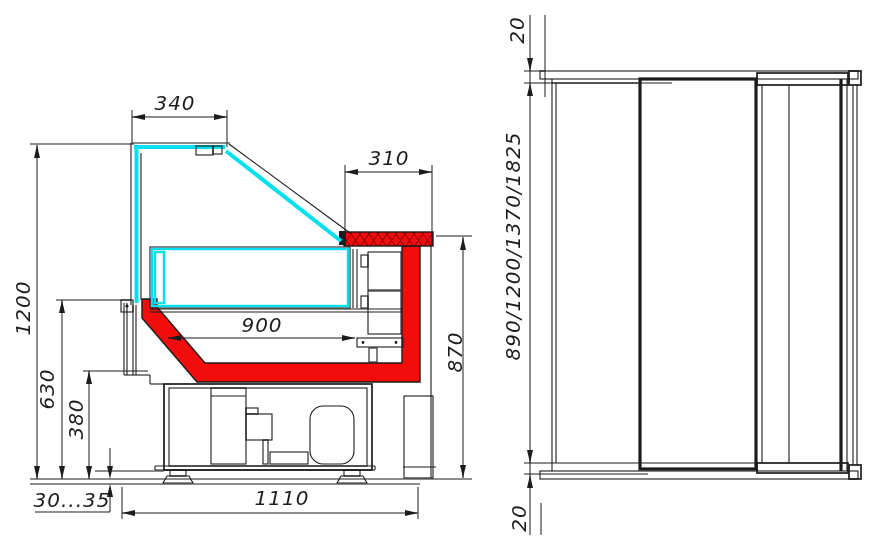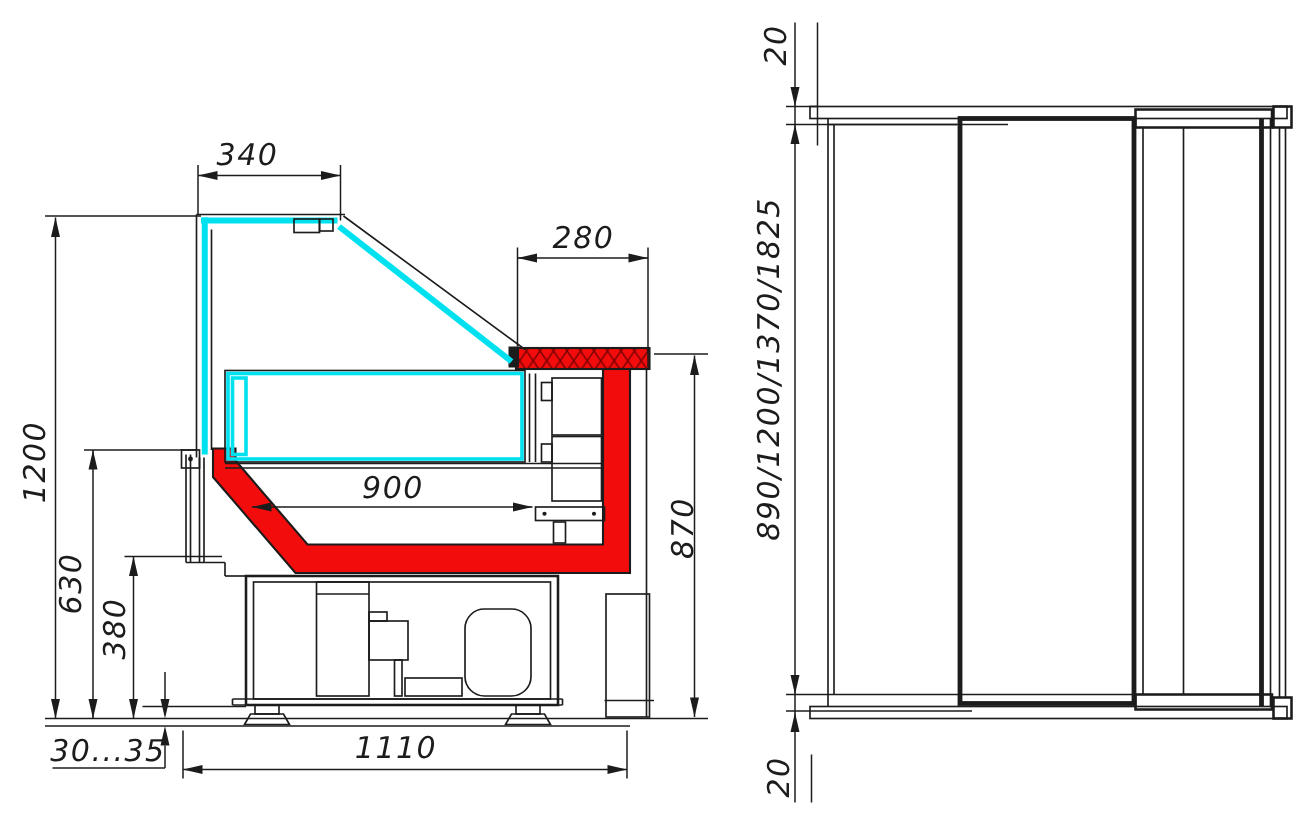--- a/index.html
+++ b/index.html
@@ -170,27 +170,27 @@
     <line class="dim" x1="524" y1="463" x2="757" y2="463"></line>
     <line class="dim" x1="524" y1="474" x2="648" y2="474"></line>
 
     <path class="arr" d="M530,71 L527,58 L533,58 Z"></path>
     <path class="arr" d="M530,83 L527,96 L533,96 Z"></path>
     <path class="arr" d="M530,463 L527,450 L533,450 Z"></path>
     <path class="arr" d="M530,475 L527,488 L533,488 Z"></path>
   </g>
 </svg>
 
-<div class="dim-label" style="left:135px;top:92px;width:60px">340</div>
-<div class="dim-label" style="left:359px;top:147px;width:60px">280</div>
+<div class="dim-label" style="left:145px;top:92px;width:60px">340</div>
+<div class="dim-label" style="left:359px;top:147px;width:60px">310</div>
 <div class="dim-label" style="left:232px;top:314px;width:60px">900</div>
 <div class="dim-label rot" style="left:-9px;top:297px;width:64px">1200</div>
 <div class="dim-label rot" style="left:20px;top:378px;width:54px">630</div>
 <div class="dim-label rot" style="left:49px;top:408px;width:54px">380</div>
 <div class="dim-label rot" style="left:428px;top:341px;width:54px">870</div>
 <div class="dim-label" style="left:32px;top:489px;width:80px">30...35</div>
-<div class="dim-label" style="left:234px;top:487px;width:60px">1110</div>
+<div class="dim-label" style="left:252px;top:487px;width:60px">1110</div>
 
 <div class="dim-label rot" style="left:497px;top:19px;width:40px">20</div>
 <div class="dim-label rot" style="left:405px;top:242px;width:215px">890/1200/1370/1825</div>
 <div class="dim-label rot" style="left:499px;top:507px;width:40px">20</div>
 
 </div>
 
 </body></html>

